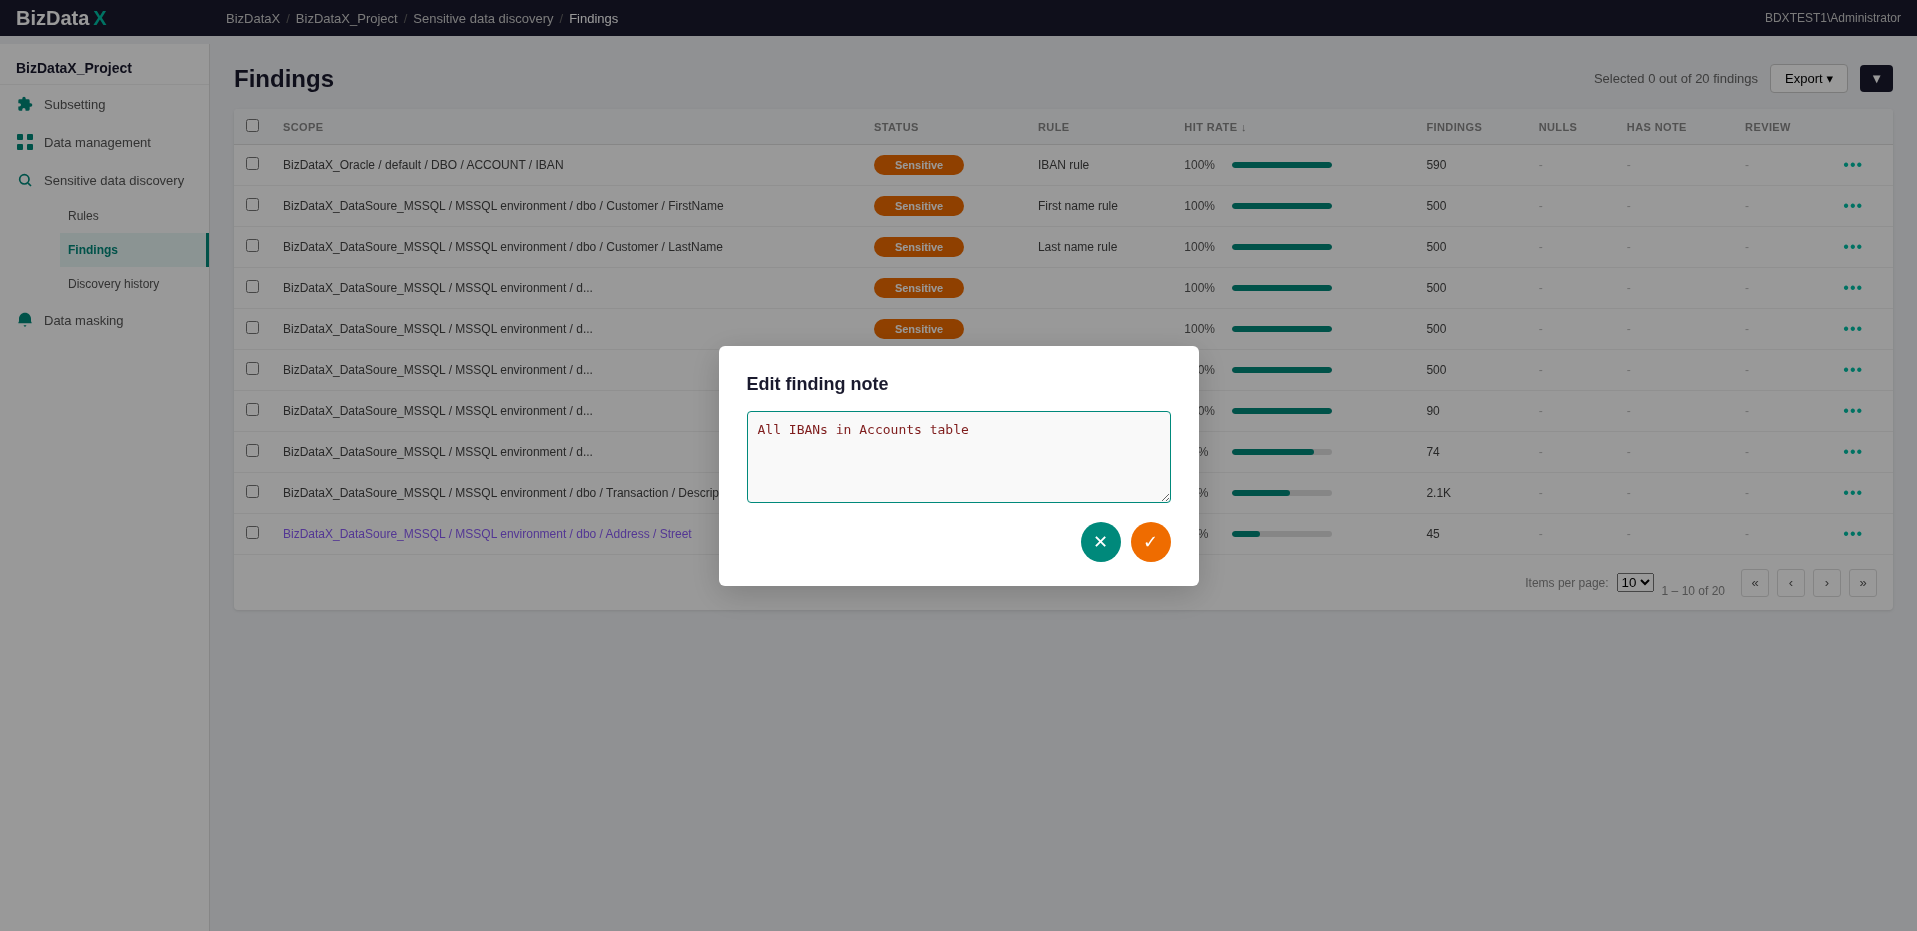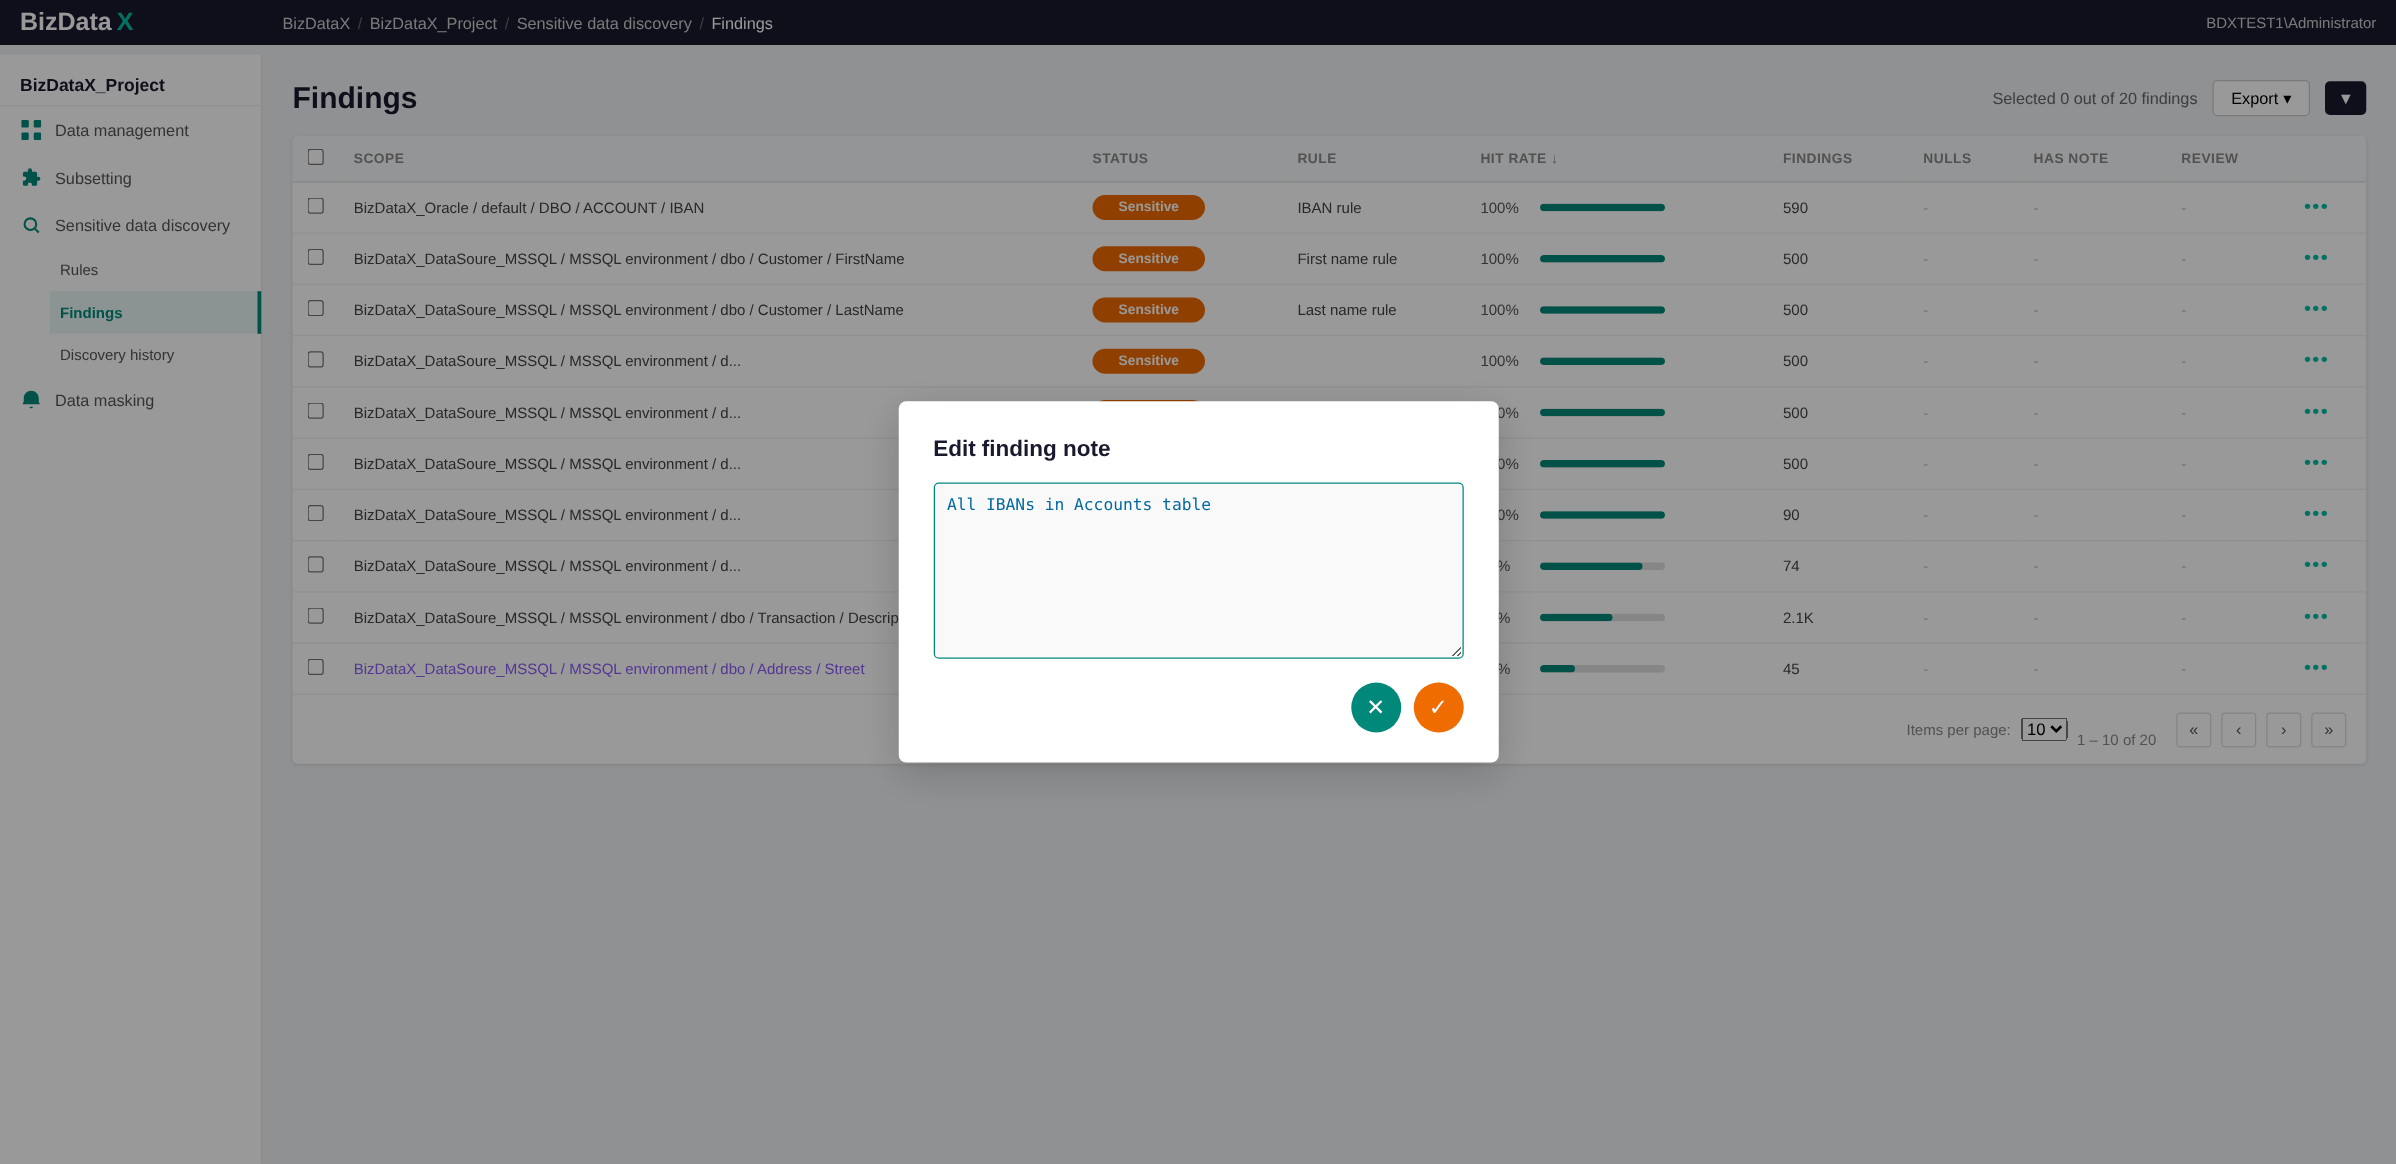--- a/index.html
+++ b/index.html
@@ -94,22 +94,22 @@
       position: fixed; top: 0; left: 0; right: 0; bottom: 0;
       background: rgba(0,0,0,0.4); z-index: 200;
       display: flex; align-items: center; justify-content: center;
     }
     .modal {
       background: #fff; border-radius: 6px; padding: 28px 28px 24px;
       width: 480px; box-shadow: 0 8px 32px rgba(0,0,0,0.18);
     }
     .modal-title { font-size: 18px; font-weight: 600; color: #1a1a2e; margin-bottom: 16px; }
     .modal-textarea {
-      width: 100%; height: 141px; border: 1.5px solid #00897b; border-radius: 4px;
-      padding: 10px; font-size: 13px; resize: vertical; outline: none; color: #0369a1;
+      width: 100%; height: 92px; border: 1.5px solid #00897b; border-radius: 4px;
+      padding: 10px; font-size: 13px; resize: vertical; outline: none; color: #7f1d1d;
       background: #f9f9f9;
     }
     .modal-actions { display: flex; justify-content: flex-end; gap: 10px; margin-top: 16px; }
     .modal-cancel {
       background: #00897b; border: none; color: #fff;
       width: 40px; height: 40px; border-radius: 50%; cursor: pointer; font-size: 18px;
       display: flex; align-items: center; justify-content: center;
     }
     .modal-confirm {
       background: #ef6c00; border: none; color: #fff;
@@ -134,53 +134,53 @@
     <span class="sep">/</span>
     <a>Sensitive data discovery</a>
     <span class="sep">/</span>
     <span style="color:#fff;">Findings</span>
   </div>
   <div class="user">BDXTEST1\Administrator</div>
 </div>
 
 <div class="sidebar">
   <div class="sidebar-project">BizDataX_Project</div>
+
+  <div class="sidebar-item">
+    <span class="icon">
+      <svg width="16" height="16" viewBox="0 0 24 24" fill="#00897b">
+          <path d="M20.5 11H19V7a2 2 0 0 0-2-2h-4V3.5a2.5 2.5 0 0 0-5 0V5H4a2 2 0 0 0-2 2v3.8h1.5a2.5 2.5 0 0 1 0 5H2V20a2 2 0 0 0 2 2h3.8v-1.5a2.5 2.5 0 0 1 5 0V22H17a2 2 0 0 0 2-2v-4h1.5a2.5 2.5 0 0 0 0-5z"></path>
+        </svg>
+    </span>
+    <span>Subsetting</span>
+  </div>
 
   <div class="sidebar-item">
     <span class="icon">
       <svg width="16" height="16" viewBox="0 0 16 16" fill="#00897b">
           <rect x="0" y="0" width="6" height="6" rx="1"></rect>
           <rect x="10" y="0" width="6" height="6" rx="1"></rect>
           <rect x="0" y="10" width="6" height="6" rx="1"></rect>
           <rect x="10" y="10" width="6" height="6" rx="1"></rect>
         </svg>
     </span>
     <span>Data management</span>
   </div>
 
   <div class="sidebar-item">
     <span class="icon">
-      <svg width="16" height="16" viewBox="0 0 24 24" fill="#00897b">
-          <path d="M20.5 11H19V7a2 2 0 0 0-2-2h-4V3.5a2.5 2.5 0 0 0-5 0V5H4a2 2 0 0 0-2 2v3.8h1.5a2.5 2.5 0 0 1 0 5H2V20a2 2 0 0 0 2 2h3.8v-1.5a2.5 2.5 0 0 1 5 0V22H17a2 2 0 0 0 2-2v-4h1.5a2.5 2.5 0 0 0 0-5z"></path>
-        </svg>
-    </span>
-    <span>Subsetting</span>
-  </div>
-
-  <div class="sidebar-item">
-    <span class="icon">
       <svg width="16" height="16" viewBox="0 0 24 24" fill="none" stroke="#00897b" stroke-width="2.5">
           <circle cx="11" cy="11" r="7"></circle>
           <line x1="21" y1="21" x2="16.65" y2="16.65"></line>
         </svg>
     </span>
     <span>Sensitive data discovery</span>
   </div>
 
-  <div style="padding-left: 40px;">
+  <div style="padding-left: 60px;">
     <div class="sidebar-item" style="padding-left: 8px; font-size:12px;">
       <span>Rules</span>
     </div>
     <div class="sidebar-item active" style="padding-left: 8px; font-size:12px;">
       <span>Findings</span>
     </div>
     <div class="sidebar-item" style="padding-left: 8px; font-size:12px;">
       <span>Discovery history</span>
     </div>
   </div>

